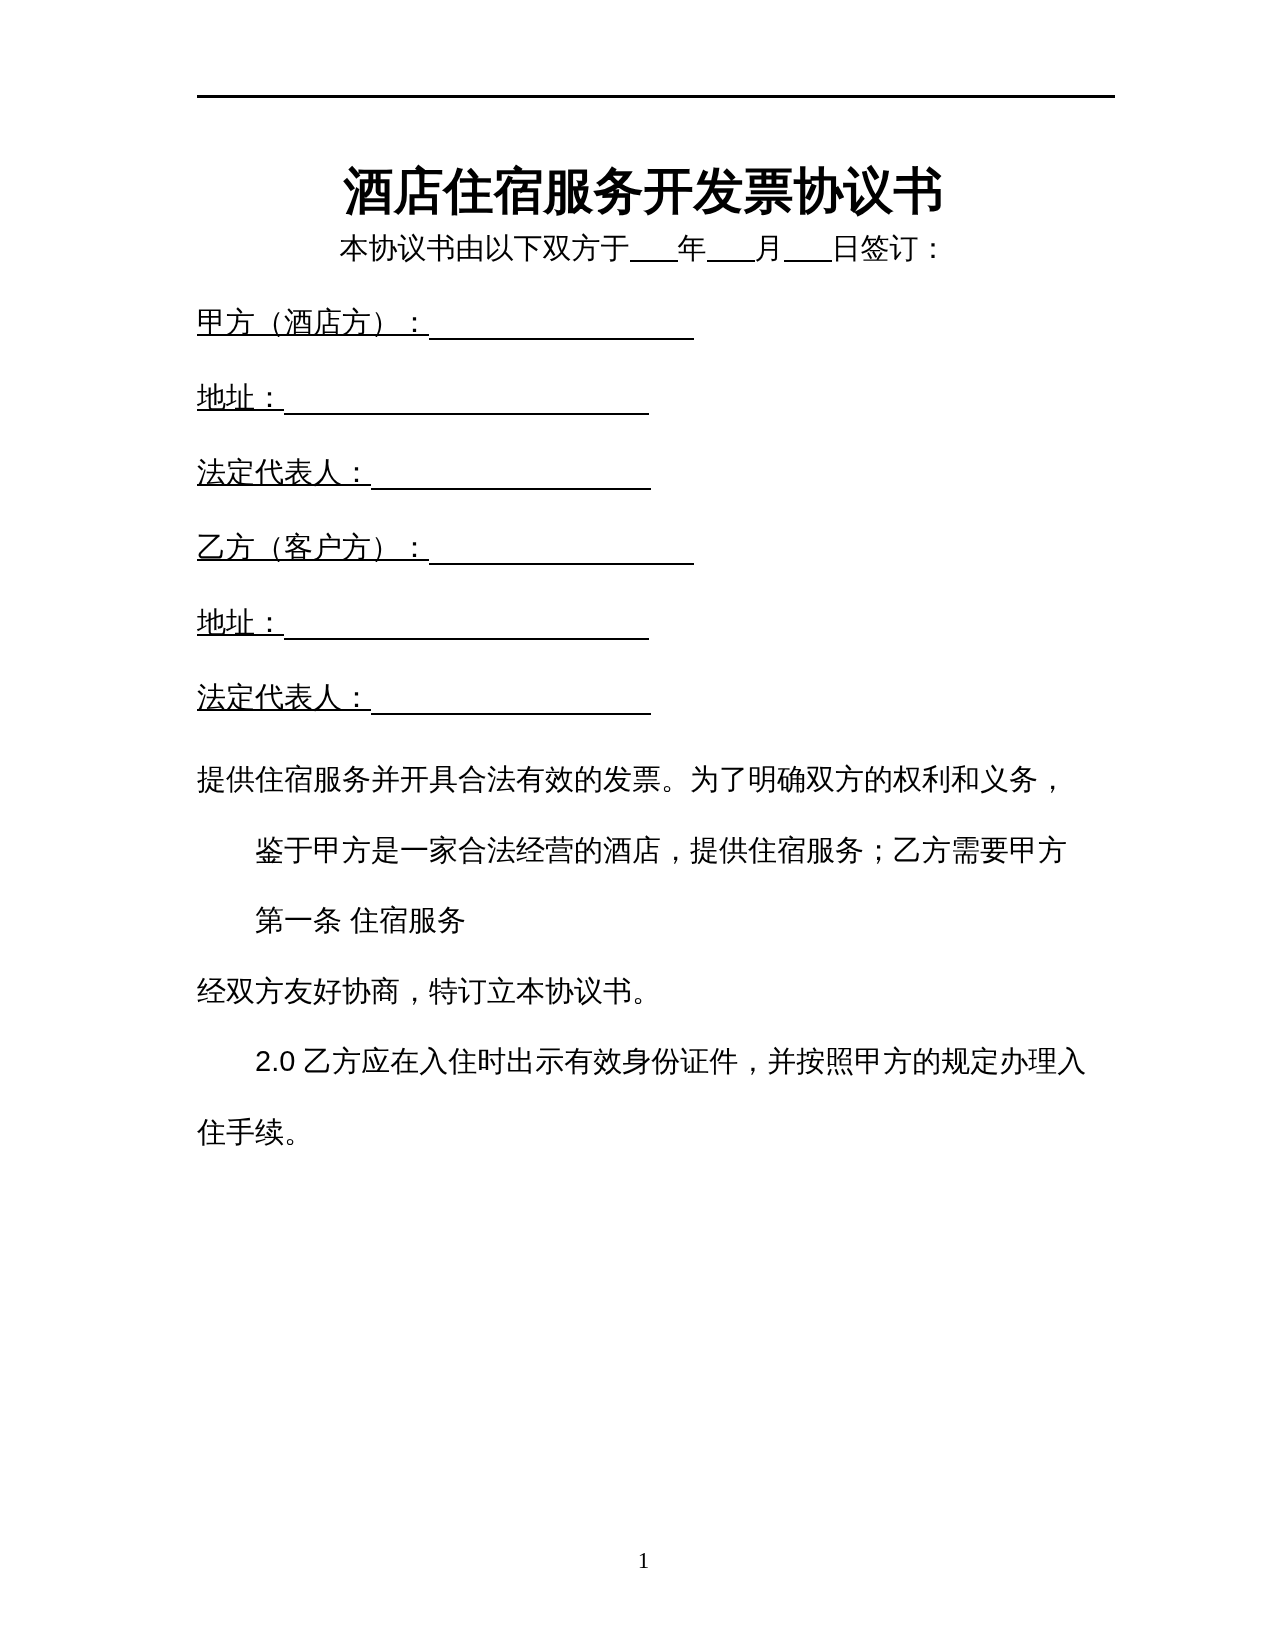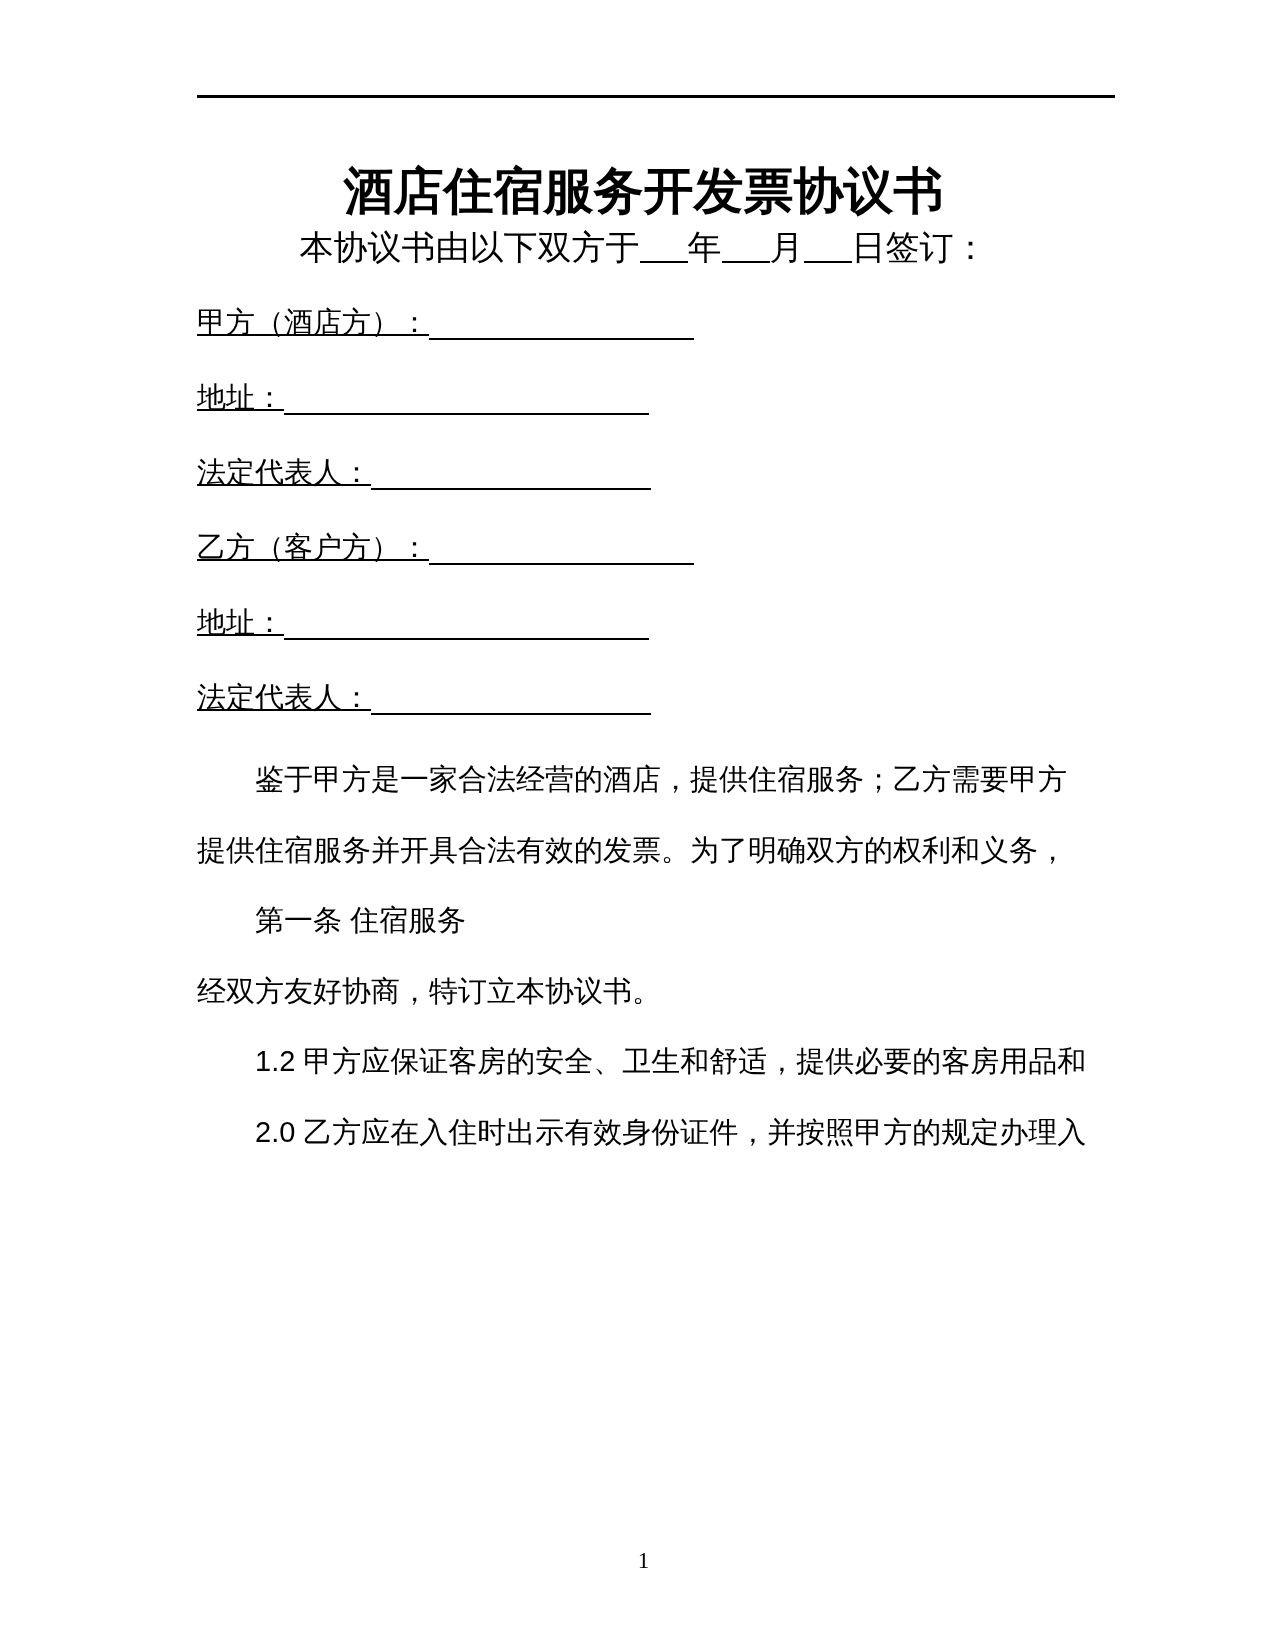--- a/index.html
+++ b/index.html
@@ -41,21 +41,21 @@
     font-weight: 700;
     font-family: "Liberation Sans", sans-serif;
   }
   .dateline {
     position: absolute;
     top: 232px;
     left: 0;
     width: 100%;
     margin: 0;
     text-align: center;
-    font-size: 34px;
+    font-size: 29px;
     line-height: 32px;
     font-family: "Liberation Serif", serif;
   }
   .blank {
     display: inline-block;
     border-bottom: 2px solid #000000;
   }
   .dateline .blank {
     width: 48px;
     vertical-align: -4px;
@@ -122,32 +122,32 @@
   <p class="field-row"><span class="field-label">法定代表人：</span><span class="blank" style="width: 280px;"></span></p>
 
   <p class="field-row"><span class="field-label">乙方（客户方）：</span><span class="blank" style="width: 265px;"></span></p>
 
   <p class="field-row"><span class="field-label">地址：</span><span class="blank" style="width: 365px;"></span></p>
 
   <p class="field-row"><span class="field-label">法定代表人：</span><span class="blank" style="width: 280px;"></span></p>
 </div>
 
   <div class="body-text">
+  <div class="body-line">提供住宿服务并开具合法有效的发票。为了明确双方的权利和义务，</div>
+
   <div class="body-line indent">鉴于甲方是一家合法经营的酒店，提供住宿服务；乙方需要甲方</div>
-
-  <div class="body-line">提供住宿服务并开具合法有效的发票。为了明确双方的权利和义务，</div>
 
   <div class="body-line indent">第一条 住宿服务</div>
 
   <div class="body-line">经双方友好协商，特订立本协议书。</div>
 
 
 
-  <div class="body-line indent">1.2 甲方应保证客房的安全、卫生和舒适，提供必要的客房用品和</div>
 
 
   <div class="body-line indent">2.0 乙方应在入住时出示有效身份证件，并按照甲方的规定办理入</div>
 
+  <div class="body-line">住手续。</div>
 </div>
 
   <div class="page-number">1</div>
 
 </div>
 
 </body></html>

